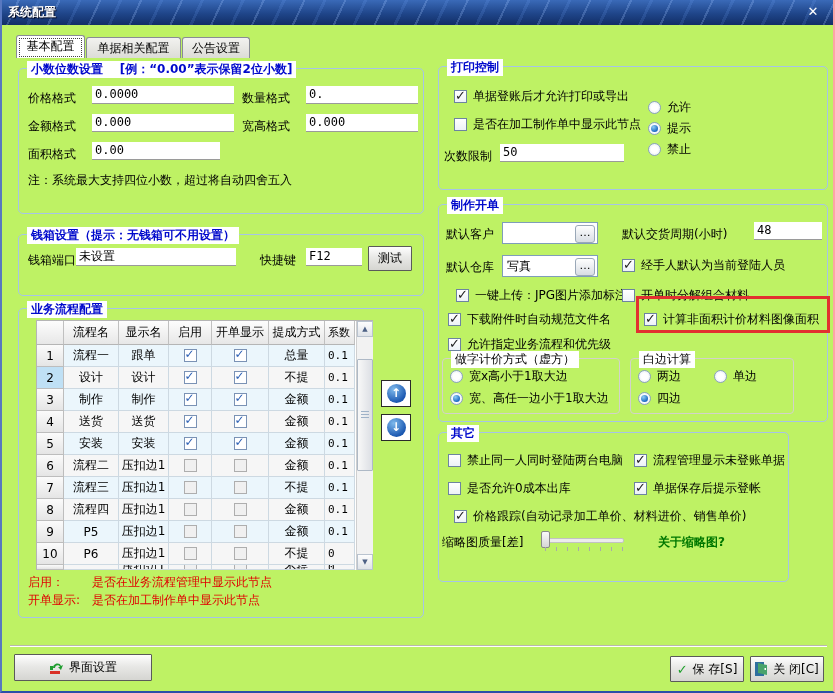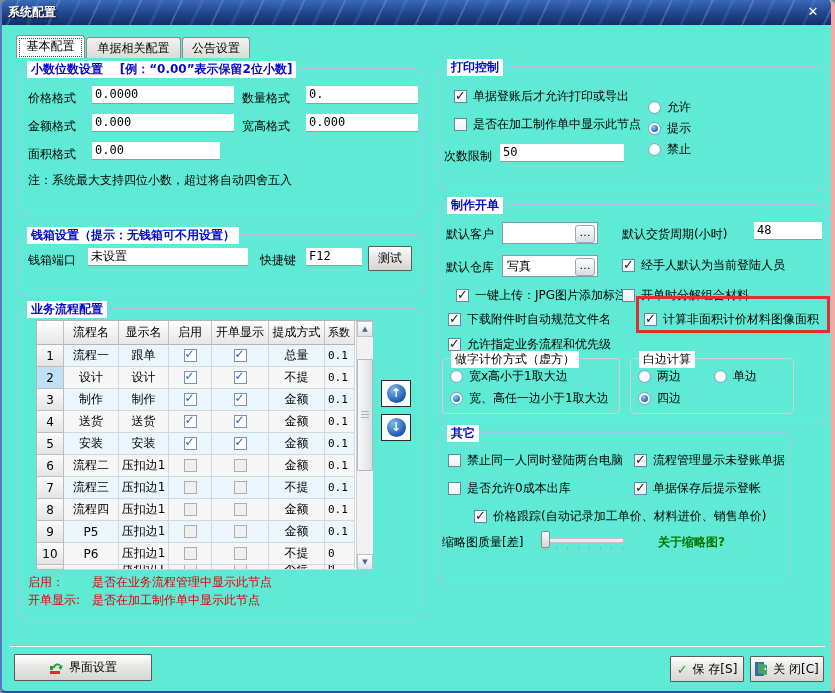--- a/index.html
+++ b/index.html
@@ -1,19 +1,19 @@
 <!DOCTYPE html>
 <html><head>
 <meta charset="utf-8">
 <style>
   html,body{margin:0;padding:0;background:#888;}
-  .win{position:relative;width:835px;height:693px;background:#5eead4;
+  .win{position:relative;width:835px;height:693px;background:#bef264;
        font-family:"DejaVu Sans","Liberation Sans",sans-serif;font-size:12px;color:#000;
-       border-left:2px solid #5878c0;border-right:4px solid #fca5a5;border-bottom:2px solid #2b4fa8;
-       box-sizing:border-box;overflow:hidden;border-radius:6px;}
+       border-left:2px solid #5878c0;border-right:2px solid #fca5a5;border-bottom:2px solid #2b4fa8;
+       box-sizing:border-box;overflow:hidden;}
   
   .titlebar{position:absolute;left:-2px;top:0;width:835px;height:25px;
     background:
       repeating-linear-gradient(115deg, rgba(255,255,255,0) 0 16px, rgba(160,195,255,.25) 16px 18px, rgba(255,255,255,0) 18px 34px, rgba(120,170,255,.15) 34px 37px),
       linear-gradient(180deg,#3a6ab8 0%,#1f4589 55%,#122e66 100%);}
   .titlebar .title{position:absolute;left:8px;top:4px;color:#fff;font-weight:bold;text-shadow:1px 1px 1px #001;}
   .titlebar .close{position:absolute;right:10px;top:3px;width:24px;height:18px;color:#fff;font-weight:bold;
     text-align:center;line-height:18px;font-size:13px;cursor:pointer;}
   
   .tab{position:absolute;box-sizing:border-box;text-align:center;cursor:pointer;
@@ -127,21 +127,21 @@
   <span class="lb" style="left:240px;top:118px;">宽高格式</span>
   <span class="ul" style="left:304px;top:114px;width:112px;">0.000</span>
   <span class="lb" style="left:26px;top:146px;">面积格式</span>
   <span class="ul" style="left:90px;top:142px;width:128px;">0.00</span>
   <span class="note" style="left:26px;top:172px;">注：系统最大支持四位小数，超过将自动四舍五入</span>
 
   <div class="grp" style="left:16px;top:234px;width:406px;height:62px;">
     <span class="cap">钱箱设置（提示：无钱箱可不用设置）</span>
   </div>
   <span class="lb" style="left:26px;top:252px;">钱箱端口</span>
-  <span class="ul cjk" style="left:86px;top:248px;width:160px;">未设置</span>
+  <span class="ul cjk" style="left:74px;top:248px;width:160px;">未设置</span>
   <span class="lb" style="left:258px;top:252px;">快捷键</span>
   <span class="ul" style="left:304px;top:248px;width:56px;">F12</span>
   <div class="btn sq" style="left:366px;top:246px;width:44px;height:25px;">
     <span>测试</span>
   </div>
 
   <div class="grp" style="left:16px;top:308px;width:406px;height:310px;">
     <span class="cap">业务流程配置</span>
   </div>
   <div class="tbl">
@@ -427,21 +427,21 @@
     <span>流程管理显示未登账单据</span>
   </label>
   <label class="ck" style="left:446px;top:480px;">
     <span class="cb"></span>
     <span>是否允许0成本出库</span>
   </label>
   <label class="ck" style="left:632px;top:480px;">
     <span class="cb checked"></span>
     <span>单据保存后提示登帐</span>
   </label>
-  <label class="ck" style="left:472px;top:508px;">
+  <label class="ck" style="left:452px;top:508px;">
     <span class="cb checked"></span>
     <span>价格跟踪(自动记录加工单价、材料进价、销售单价)</span>
   </label>
   <span class="lb" style="left:440px;top:534px;">缩略图质量[差]</span>
   <div class="sl-track" style="left:540px;top:538px;"></div>
   <div class="sl-thumb" style="left:539px;top:531px;"></div>
   <div class="sl-ticks" style="left:543px;top:547px;"></div>
   <span class="glink" style="left:632px;top:534px;margin-left:24px;">关于缩略图?</span>
 
   <div class="etch"></div>

